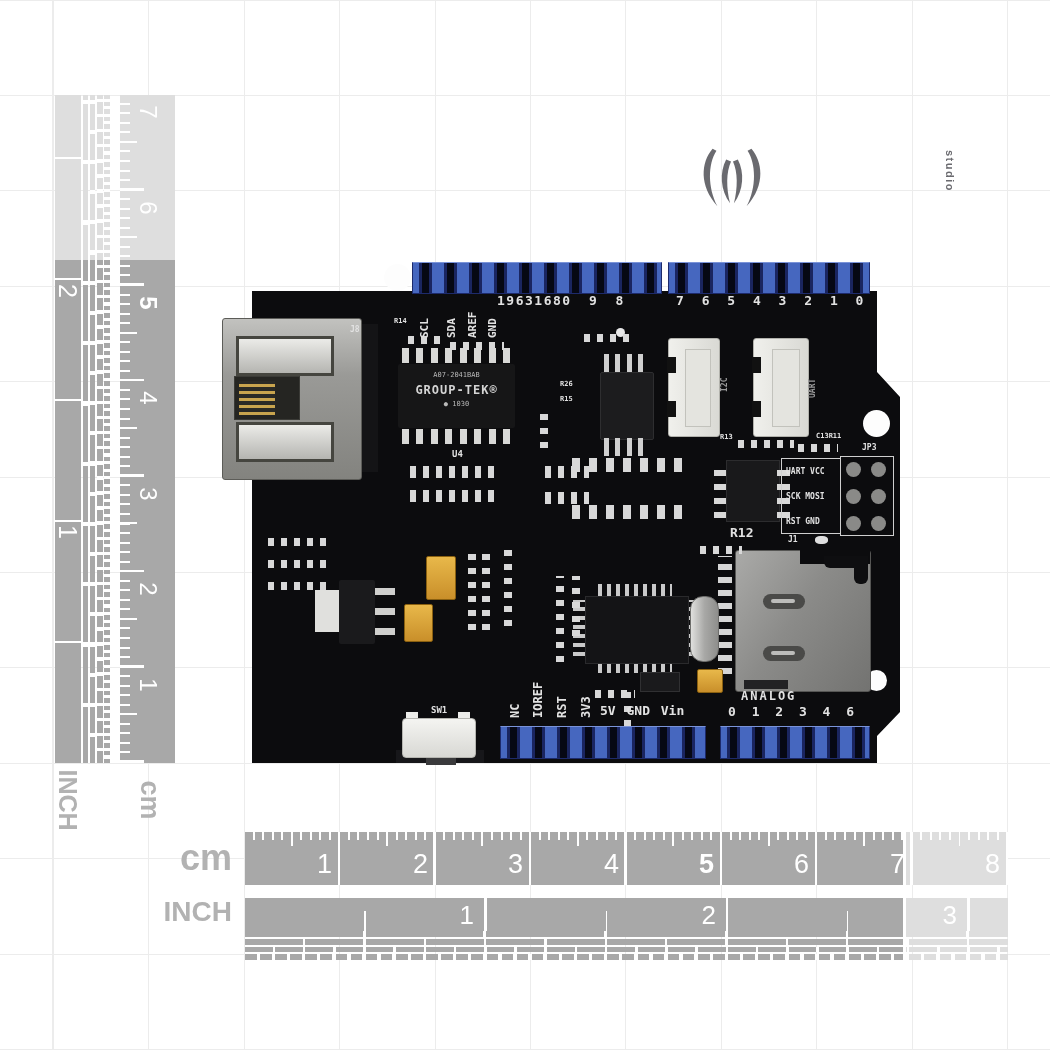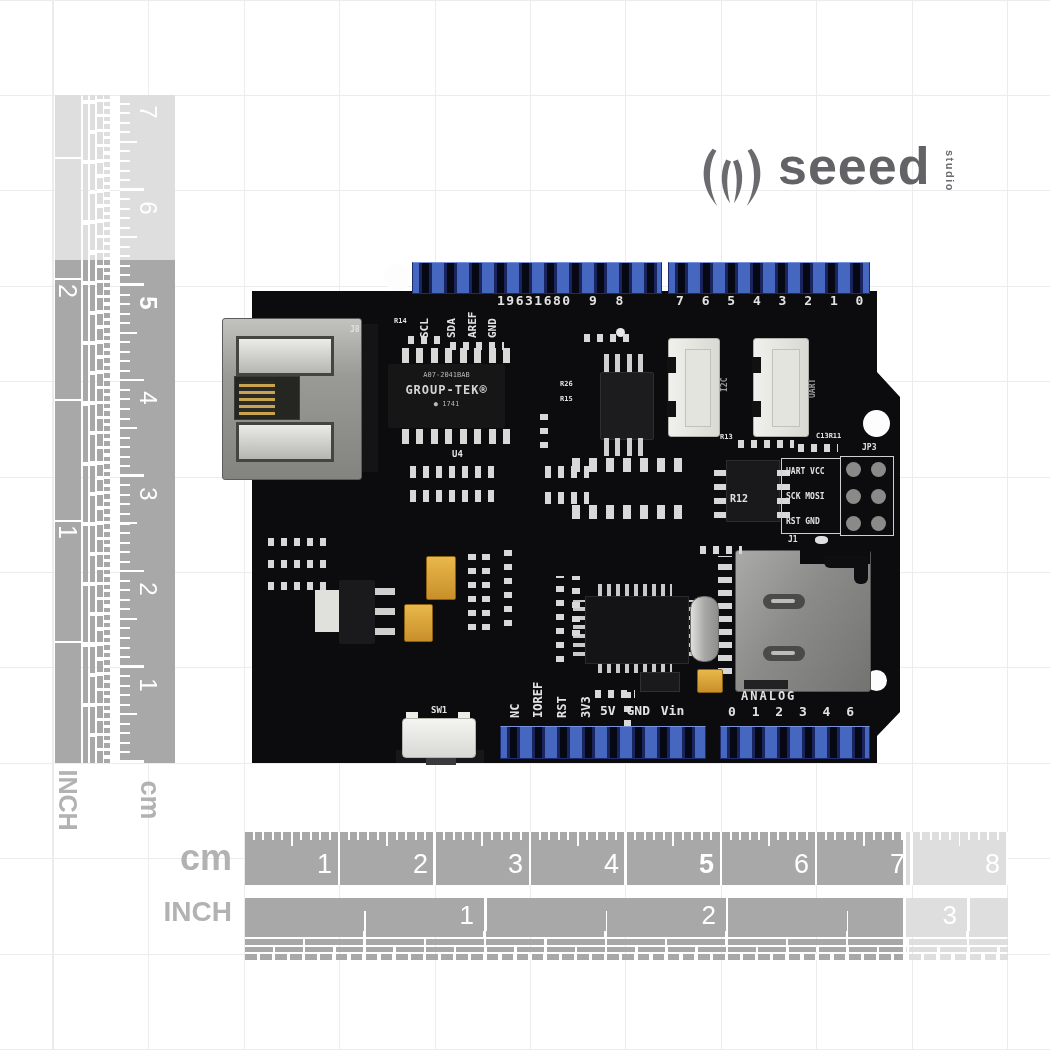--- a/index.html
+++ b/index.html
@@ -97,21 +97,20 @@
   <div class="abs" style="left:245px;top:954px;width:763px;height:6px;background-image:repeating-linear-gradient(90deg,transparent 0 11.6px,#fff 11.6px 15.1px),linear-gradient(90deg,#a8a8a8 0 658px,#fff 658px 661px,#dedede 661px);"></div>
   <div class="rlab" style="left:120px;top:898px;width:112px;font-size:28px;text-align:right;">INCH</div>
 
   <div class="abs" style="left:695px;top:140px;width:270px;height:75px;">
     <svg width="70" height="64" viewBox="0 0 72 64" style="position:absolute;left:2px;top:6px;">
       <path d="M16 2 C 4 16, 2 40, 21 61 C 11 42, 11 18, 20 4 Z" fill="#6a6a6f"></path>
       <path d="M56 2 C 68 16, 70 40, 51 61 C 61 42, 61 18, 52 4 Z" fill="#6a6a6f"></path>
       <path d="M30 13 C 23 26, 24 45, 34 58 C 30 42, 30 26, 35 15 Z" fill="#6a6a6f"></path>
       <path d="M42 13 C 49 26, 48 45, 38 58 C 42 42, 42 26, 37 15 Z" fill="#6a6a6f"></path>
     </svg>
-    <div class="abs" style="left:83px;top:0px;font-size:52px;font-weight:bold;color:#626267;letter-spacing:1px;line-height:1;">seeed</div>
     <div class="abs" style="left:261px;top:10px;font-size:11px;font-weight:bold;color:#6a6a6f;letter-spacing:1.5px;transform-origin:0 0;transform:rotate(90deg);">studio</div>
   </div>
 
   <div class="abs" style="left:252px;top:291px;width:648px;height:472px;background:#0c0c0e;
               clip-path:polygon(0px 0px,625px 0px,625px 81px,648px 106px,648px 421px,625px 445px,625px 472px,0px 472px);"></div>
 
   <div class="hole" style="left:384px;top:264px;width:27px;height:27px;"></div>
   <div class="hole" style="left:863px;top:410px;width:27px;height:27px;"></div>
   <div class="hole" style="left:866px;top:670px;width:21px;height:21px;"></div>
 
@@ -125,24 +124,24 @@
     <div class="abs" style="left:0;top:2px;width:138px;height:160px;background:linear-gradient(180deg,#c2c2bf,#9a9a97 35%,#83837f);border:1px solid #5c5c58;border-radius:3px;"></div>
     <div class="abs" style="left:14px;top:20px;width:92px;height:34px;background:linear-gradient(180deg,#ebebe8,#b5b5b1);border:3px solid #45453f;"></div>
     <div class="abs" style="left:14px;top:106px;width:92px;height:34px;background:linear-gradient(180deg,#ebebe8,#b5b5b1);border:3px solid #45453f;"></div>
     <div class="abs" style="left:12px;top:60px;width:64px;height:42px;background:#252522;border:1px solid #3a3a36;">
       <div class="abs" style="left:4px;top:4px;width:36px;height:34px;background:repeating-linear-gradient(0deg,#c8a44e 0 3px,#2a2a26 3px 7px);"></div>
     </div>
   </div>
 
   <div class="prow" style="left:402px;top:348px;width:110px;height:15px;background-image:repeating-linear-gradient(90deg,#d8d8d6 0 7px,transparent 7px 14.5px);"></div>
   <div class="prow" style="left:402px;top:429px;width:110px;height:15px;background-image:repeating-linear-gradient(90deg,#d8d8d6 0 7px,transparent 7px 14.5px);"></div>
-  <div class="abs" style="left:388px;top:364px;width:117px;height:64px;background:#161617;border-radius:2px;text-align:center;">
+  <div class="abs" style="left:398px;top:364px;width:117px;height:64px;background:#161617;border-radius:2px;text-align:center;">
     <div class="silk" style="position:static;display:block;margin-top:8px;font-size:7px;color:#b9b9b9;font-weight:normal;">A07-2041BAB</div>
     <div class="silk" style="position:static;display:block;margin-top:5px;font-size:12px;color:#d4d4d4;letter-spacing:1px;">GROUP-TEK®</div>
-    <div class="silk" style="position:static;display:block;margin-top:5px;font-size:7px;color:#b9b9b9;font-weight:normal;">● 1741</div>
+    <div class="silk" style="position:static;display:block;margin-top:5px;font-size:7px;color:#b9b9b9;font-weight:normal;">● 1030</div>
   </div>
 
   <div class="prow" style="left:604px;top:354px;width:46px;height:18px;background-image:repeating-linear-gradient(90deg,#cfcfcf 0 5px,transparent 5px 11.5px);"></div>
   <div class="abs" style="left:600px;top:372px;width:52px;height:66px;background:#1c1c1e;border:1px solid #2e2e30;border-radius:2px;"></div>
   <div class="prow" style="left:604px;top:438px;width:46px;height:18px;background-image:repeating-linear-gradient(90deg,#cfcfcf 0 5px,transparent 5px 11.5px);"></div>
   <div class="abs" style="left:616px;top:328px;width:9px;height:9px;border-radius:50%;background:#e8e8e8;"></div>
 
   <div class="pcol" style="left:573px;top:600px;width:13px;height:56px;background-image:repeating-linear-gradient(0deg,#c9c9c9 0 4px,transparent 4px 9px);"></div>
   <div class="pcol" style="left:686px;top:600px;width:13px;height:56px;background-image:repeating-linear-gradient(0deg,#c9c9c9 0 4px,transparent 4px 9px);"></div>
   <div class="prow" style="left:598px;top:584px;width:74px;height:13px;background-image:repeating-linear-gradient(90deg,#c9c9c9 0 4px,transparent 4px 9px);"></div>
@@ -245,21 +244,21 @@
   <div class="silk" style="left:728px;top:705px;font-size:13px;letter-spacing:4px;">0 1 2 3 4 6</div>
 
   <div class="silk" style="left:350px;top:326px;font-size:8px;">J8</div>
   <div class="silk" style="left:394px;top:318px;font-size:7px;">R14</div>
   <div class="silk" style="left:452px;top:450px;font-size:9px;">U4</div>
   <div class="silk" style="left:560px;top:381px;font-size:7px;">R26</div>
   <div class="silk" style="left:560px;top:396px;font-size:7px;">R15</div>
   <div class="silk" style="left:720px;top:434px;font-size:7px;">R13</div>
   <div class="silk" style="left:816px;top:433px;font-size:7px;">C13R11</div>
   <div class="silk" style="left:862px;top:444px;font-size:8px;">JP3</div>
-  <div class="silk" style="left:730px;top:494px;font-size:10px;">R12</div>
+  <div class="silk" style="left:730px;top:526px;font-size:13px;">R12</div>
   <div class="silk" style="left:788px;top:536px;font-size:8px;">J1</div>
   <div class="silk" style="left:431px;top:706px;font-size:9px;">SW1</div>
 
   <div class="silk" style="left:786px;top:468px;font-size:8px;">UART VCC</div>
   <div class="silk" style="left:786px;top:493px;font-size:8px;">SCK MOSI</div>
   <div class="silk" style="left:786px;top:518px;font-size:8px;">RST GND</div>
 
   <div class="silk rv" style="left:721px;top:392px;font-size:8px;color:#9a9a9a;">I2C</div>
   <div class="silk rv" style="left:809px;top:398px;font-size:8px;color:#9a9a9a;">UART</div>
 

